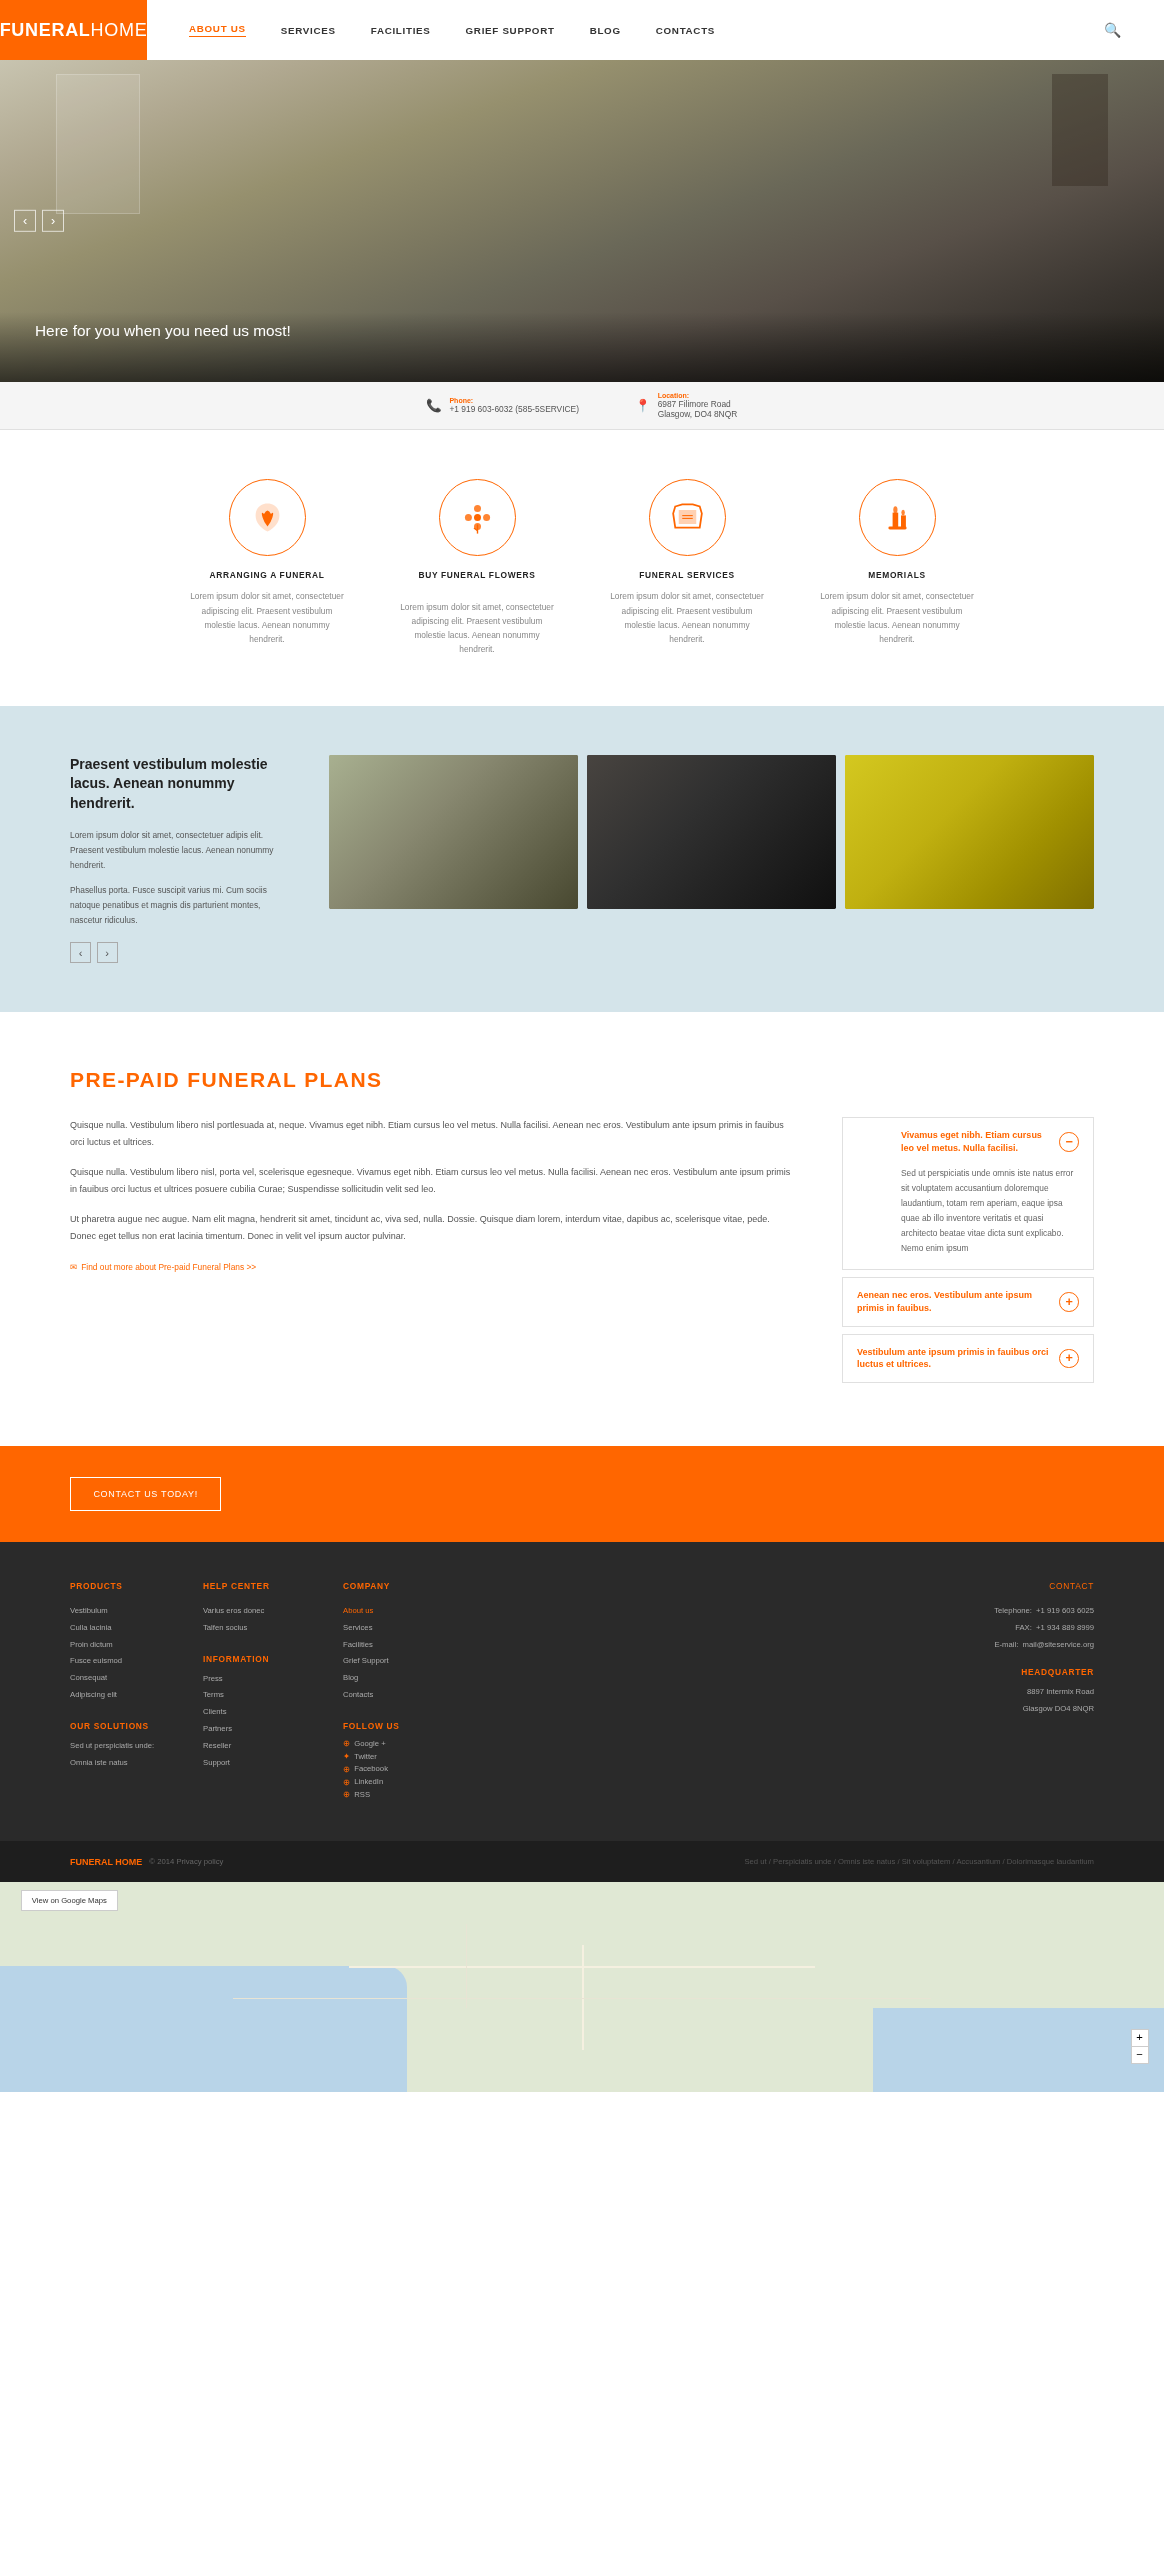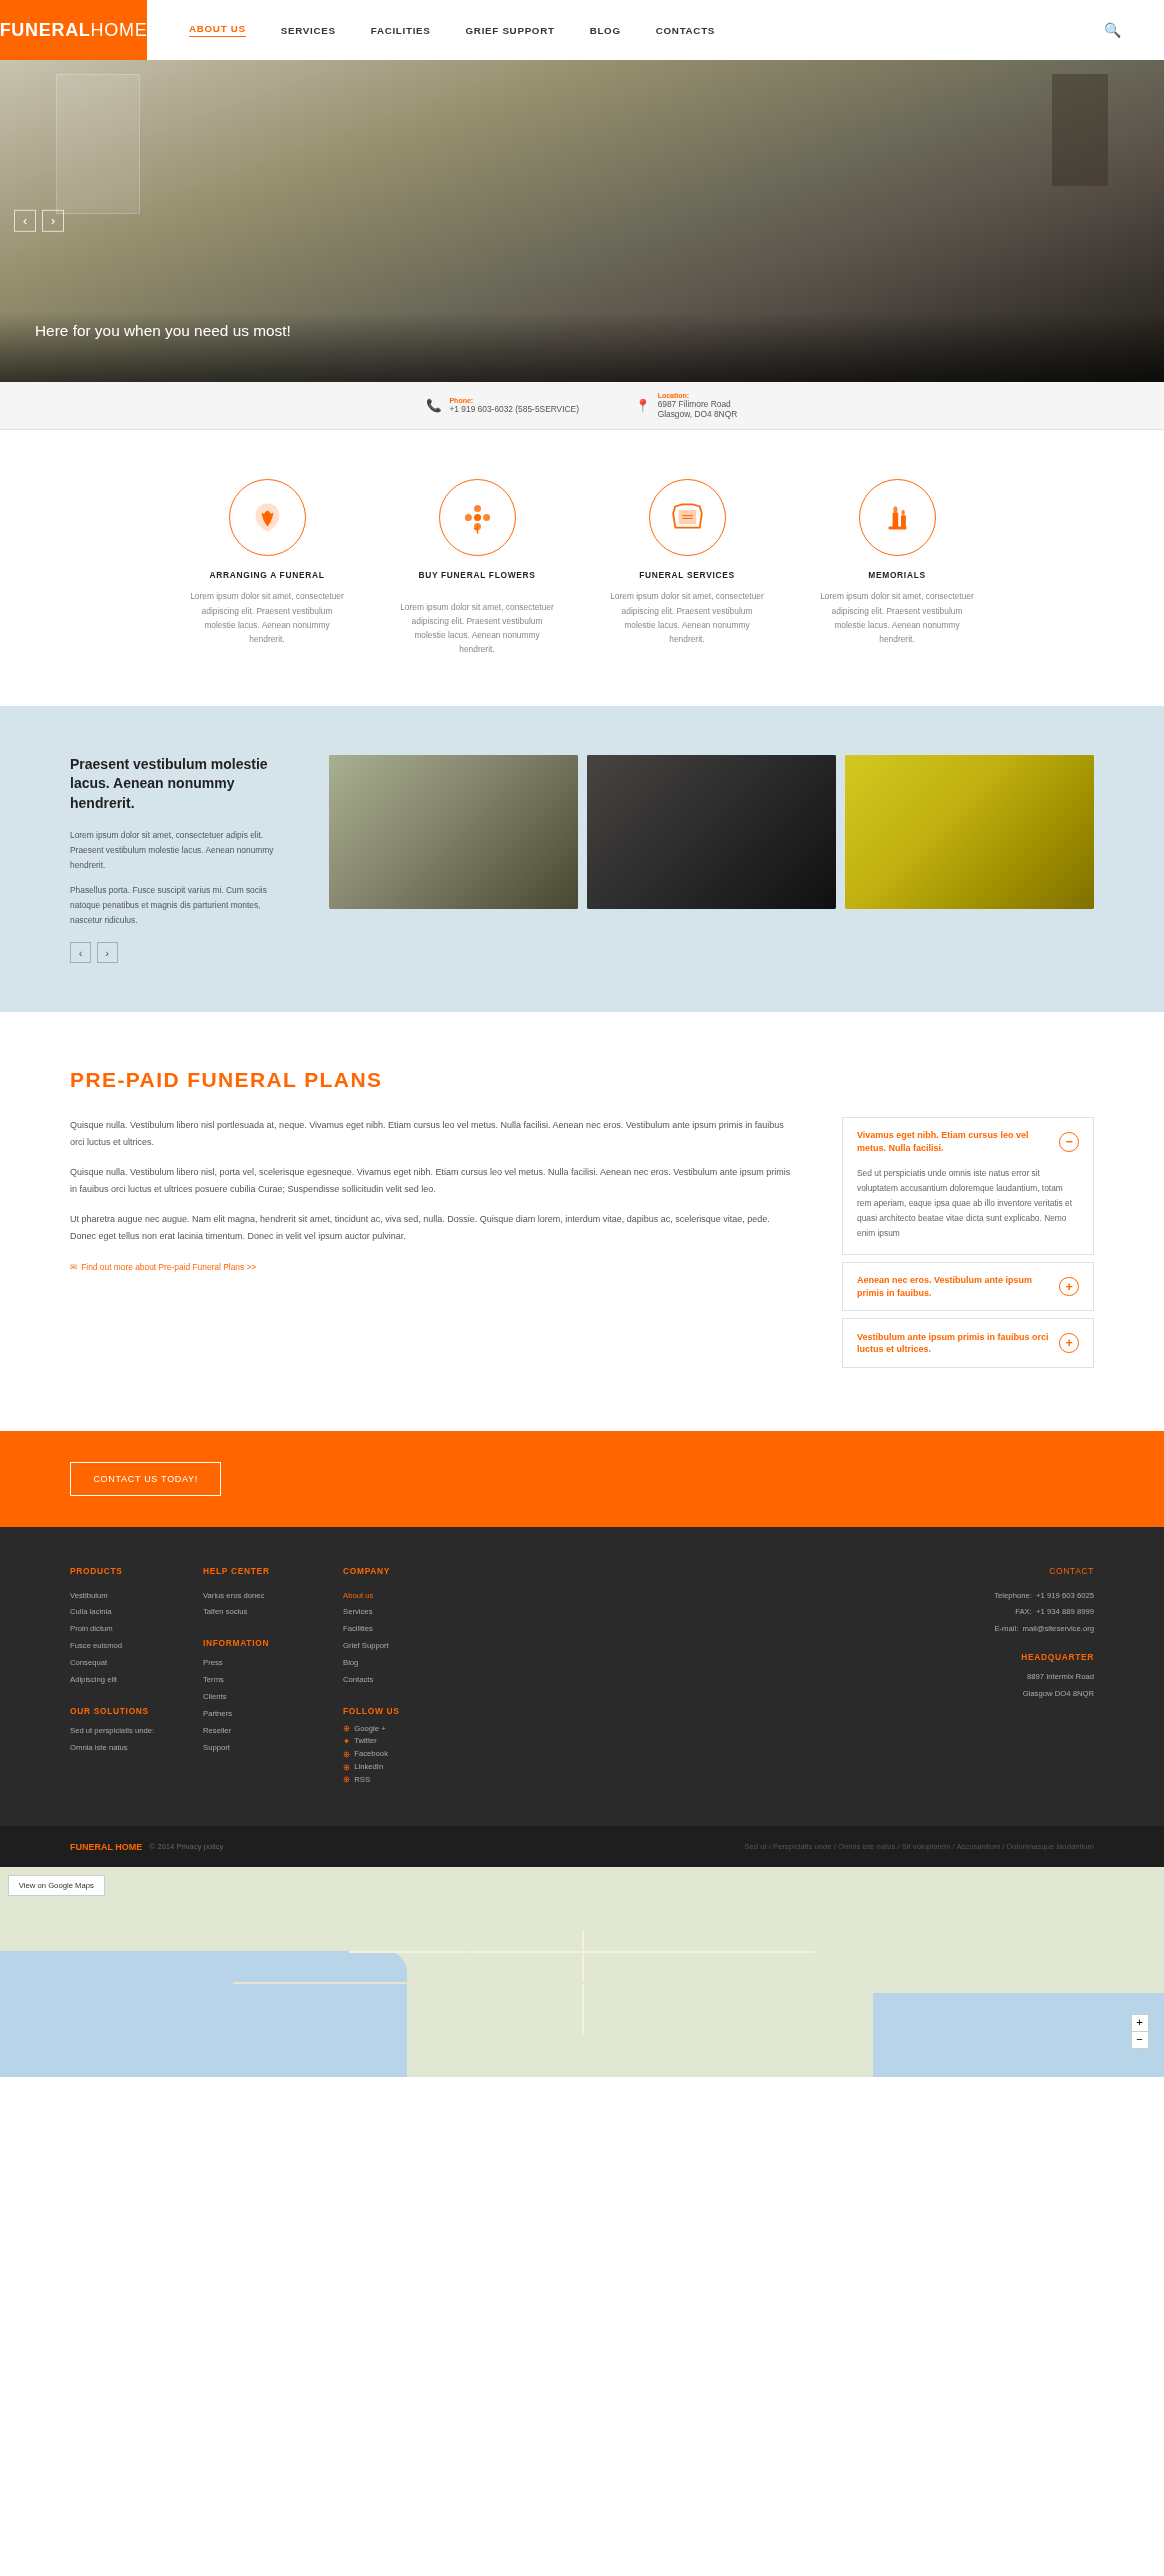--- a/index.html
+++ b/index.html
@@ -137,21 +137,21 @@
       <p style="font-size:9px; color:#555; line-height:1.9; margin-bottom:12.6px;">Quisque nulla. Vestibulum libero nisl portlesuada at, neque. Vivamus eget nibh. Etiam cursus leo vel metus. Nulla facilisi. Aenean nec eros. Vestibulum ante ipsum primis in fauibus orci luctus et ultrices.</p>
       <p style="font-size:9px; color:#555; line-height:1.9; margin-bottom:12.6px;">Quisque nulla. Vestibulum libero nisl, porta vel, scelerisque egesneque. Vivamus eget nibh. Etiam cursus leo vel metus. Nulla facilisi. Aenean nec eros. Vestibulum ante ipsum primis in fauibus orci luctus et ultrices posuere cubilia Curae; Suspendisse sollicitudin velit sed leo.</p>
       <p style="font-size:9px; color:#555; line-height:1.9; margin-bottom:17px;">Ut pharetra augue nec augue. Nam elit magna, hendrerit sit amet, tincidunt ac, viva sed, nulla. Dossie. Quisque diam lorem, interdum vitae, dapibus ac, scelerisque vitae, pede. Donec eget tellus non erat lacinia timentum. Donec in velit vel ipsum auctor pulvinar.</p>
       <a href="#" style="color:#f60; font-size:8.4px; text-decoration:none; display:flex; align-items:center; gap:4.2px; margin-top:7px;">
         <span>✉</span>
         <span>Find out more about Pre-paid Funeral Plans &gt;&gt;</span>
       </a>
     </div>
     <div style="width:252px; flex-shrink:0;">
 
-      <div style="border:0.7px solid #e0e0e0; margin-bottom:7px;">
+      <div style="border:0.7px solid #e0e0e0; margin-bottom:7px;padding-left:44px;">
         <div style="padding:11.2px 14px; display:flex; justify-content:space-between; align-items:center; cursor:pointer; gap:8.4px;">
           <p style="font-size:9px; color:#f60; font-weight:600; line-height:1.4;">Vivamus eget nibh. Etiam cursus leo vel metus. Nulla facilisi.</p>
           <div style="width:19.6px; height:19.6px; border:1.4px solid #f60; border-radius:50%; display:flex; align-items:center; justify-content:center; color:#f60; font-size:12.6px; font-weight:700; flex-shrink:0; cursor:pointer;">−</div>
         </div>
         <div style="padding:0 14px 12.6px; font-size:8.4px; color:#666; line-height:1.8;">Sed ut perspiciatis unde omnis iste natus error sit voluptatem accusantium doloremque laudantium, totam rem aperiam, eaque ipsa quae ab illo inventore veritatis et quasi architecto beatae vitae dicta sunt explicabo. Nemo enim ipsum</div>
       </div>
 
       <div style="border:0.7px solid #e0e0e0; margin-bottom:7px;">
         <div style="padding:11.2px 14px; display:flex; justify-content:space-between; align-items:center; cursor:pointer; gap:8.4px;">
           <p style="font-size:9px; color:#f60; font-weight:600; line-height:1.4;">Aenean nec eros. Vestibulum ante ipsum primis in fauibus.</p>
@@ -268,19 +268,19 @@
     <div style="position:absolute; bottom:0; left:0; width:35%; height:60%; background:#b8d4e8; border-radius:0 21px 0 0;"></div>
     <div style="position:absolute; bottom:0; right:0; width:25%; height:40%; background:#b8d4e8;"></div>
 
     <div style="position:absolute; top:40%; left:30%; width:40%; height:2.1px; background:#f5f0e0;"></div>
     <div style="position:absolute; top:30%; left:50%; width:2.1px; height:50%; background:#f5f0e0;"></div>
     <div style="position:absolute; top:55%; left:20%; width:60%; height:1.4px; background:#e8e4d4;"></div>
     <div style="position:absolute; top:20%; left:40%; width:1.4px; height:40%; background:#e8e4d4;"></div>
 
     <div style="position:absolute; top:0; left:0; right:0; bottom:0; background:linear-gradient(135deg, #d8e4c8 0%, #c8d8b8 30%, #d0dcc0 60%, #c0d0a8 100%); z-index:-1;"></div>
   </div>
-  <button style="position:absolute; top:8.4px; left:8px; background:#fff; border:0.7px solid #ccc; padding:4.9px 9.8px; font-size:7.7px; color:#333; cursor:pointer;">View on Google Maps</button>
+  <button style="position:absolute; top:8.4px; left:21px; background:#fff; border:0.7px solid #ccc; padding:4.9px 9.8px; font-size:7.7px; color:#333; cursor:pointer;">View on Google Maps</button>
   <div style="position:absolute; bottom:28px; right:15.4px; display:flex; flex-direction:column;">
     <button style="width:18px; height:18px; background:#fff; border:0.7px solid #ccc; font-size:11.2px; cursor:pointer; display:flex; align-items:center; justify-content:center; line-height:1;">+</button>
     <button style="width:18px; height:18px; background:#fff; border:0.7px solid #ccc; font-size:11.2px; cursor:pointer; display:flex; align-items:center; justify-content:center; line-height:1; margin-top:-0.7px;">−</button>
   </div>
 </div>
 
 
 </body></html>

